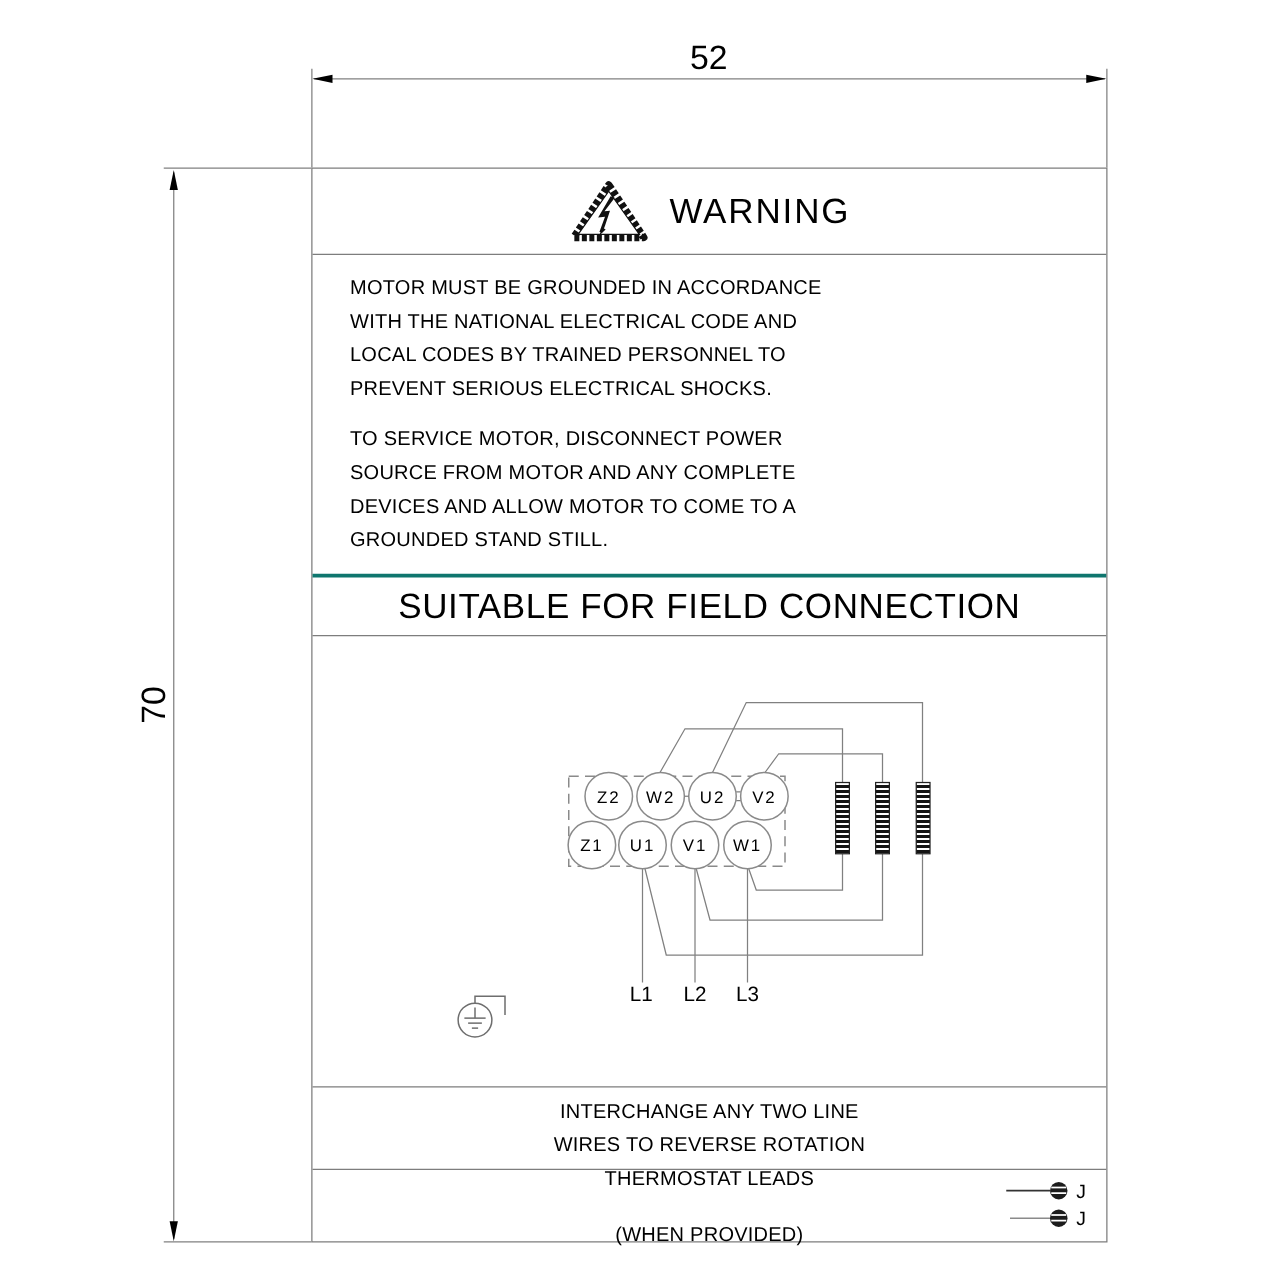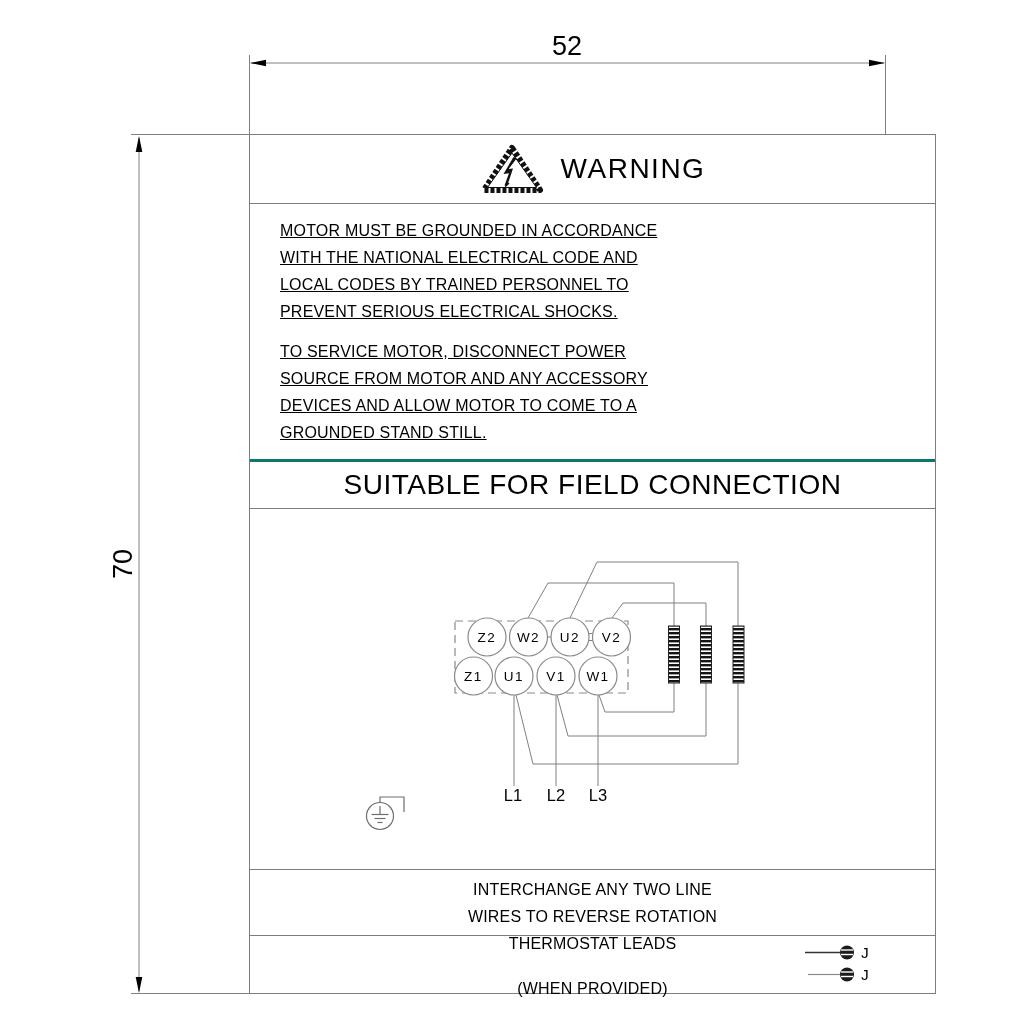--- a/index.html
+++ b/index.html
@@ -1,26 +1,26 @@
 <!DOCTYPE html>
 <html><head>
 <meta charset="utf-8">
 <style>
   html,body{margin:0;padding:0;background:#ffffff;width:1024px;height:1024px;overflow:hidden;}
   body{font-family:"Liberation Sans",sans-serif;color:#000;position:relative;}
   .label-box{
-    position:absolute;left:249px;top:134px;width:687px;height:860px;
+    position:absolute;left:249px;top:134px;width:637px;height:860px;
     border:1px solid #7d7d7d;box-sizing:border-box;background:#fff;
   }
   .band{position:absolute;left:0;width:100%;box-sizing:border-box;}
   .band-header{top:0;height:69px;border-bottom:1px solid #7d7d7d;
     display:flex;align-items:center;justify-content:center;gap:17px;}
   .warn-title{font-size:28px;letter-spacing:1.5px;color:#000;}
   .band-text{top:69px;height:255px;padding:13px 20px 0 30px;font-size:16px;line-height:27px;letter-spacing:.2px;}
-  .band-text p{margin:0;text-decoration:underline;}
+  .band-text p{margin:0;}
   .band-text p + p{margin-top:13px;}
   .band-suitable{top:324px;height:50px;border-top:3px solid #0f766e;border-bottom:1px solid #7d7d7d;
     display:flex;align-items:center;justify-content:center;font-size:28px;letter-spacing:.5px;}
   .band-diagram{top:374px;height:360px;}
   .band-interchange{top:734px;height:67px;border-top:1px solid #7d7d7d;border-bottom:1px solid #7d7d7d;
     display:flex;flex-direction:column;align-items:center;justify-content:center;font-size:16px;line-height:27px;letter-spacing:.2px;}
   .band-thermostat{top:801px;height:59px;
     display:flex;flex-direction:column;align-items:center;justify-content:center;font-size:16px;line-height:25px;letter-spacing:.2px;gap:20px;}
   .overlay-svg{position:absolute;left:0;top:0;pointer-events:none;}
   .line-label{fill:#000;font-family:"Liberation Sans",sans-serif;}
@@ -42,21 +42,21 @@
 
   <div class="band band-text">
     <p>
       <span>MOTOR MUST BE GROUNDED IN ACCORDANCE</span><br>
       <span>WITH THE NATIONAL ELECTRICAL CODE AND</span><br>
       <span>LOCAL CODES BY TRAINED PERSONNEL TO</span><br>
       <span>PREVENT SERIOUS ELECTRICAL SHOCKS.</span>
     </p>
     <p>
       <span>TO SERVICE MOTOR, DISCONNECT POWER</span><br>
-      <span>SOURCE FROM MOTOR AND ANY ACCESSORY</span><br>
+      <span>SOURCE FROM MOTOR AND ANY COMPLETE</span><br>
       <span>DEVICES AND ALLOW MOTOR TO COME TO A</span><br>
       <span>GROUNDED STAND STILL.</span>
     </p>
   </div>
 
   <div class="band band-suitable">
     <span>SUITABLE FOR FIELD CONNECTION</span>
   </div>
 
   <div class="band band-diagram"></div>

